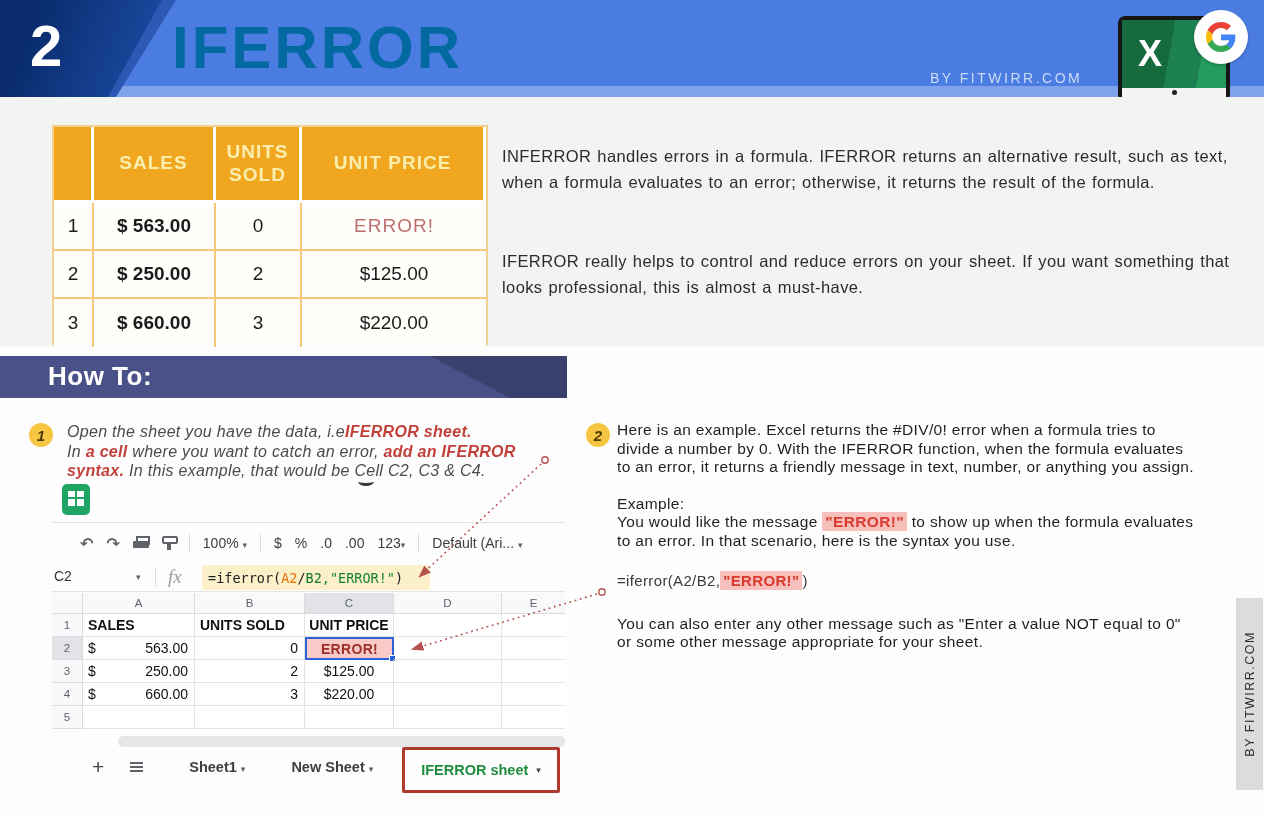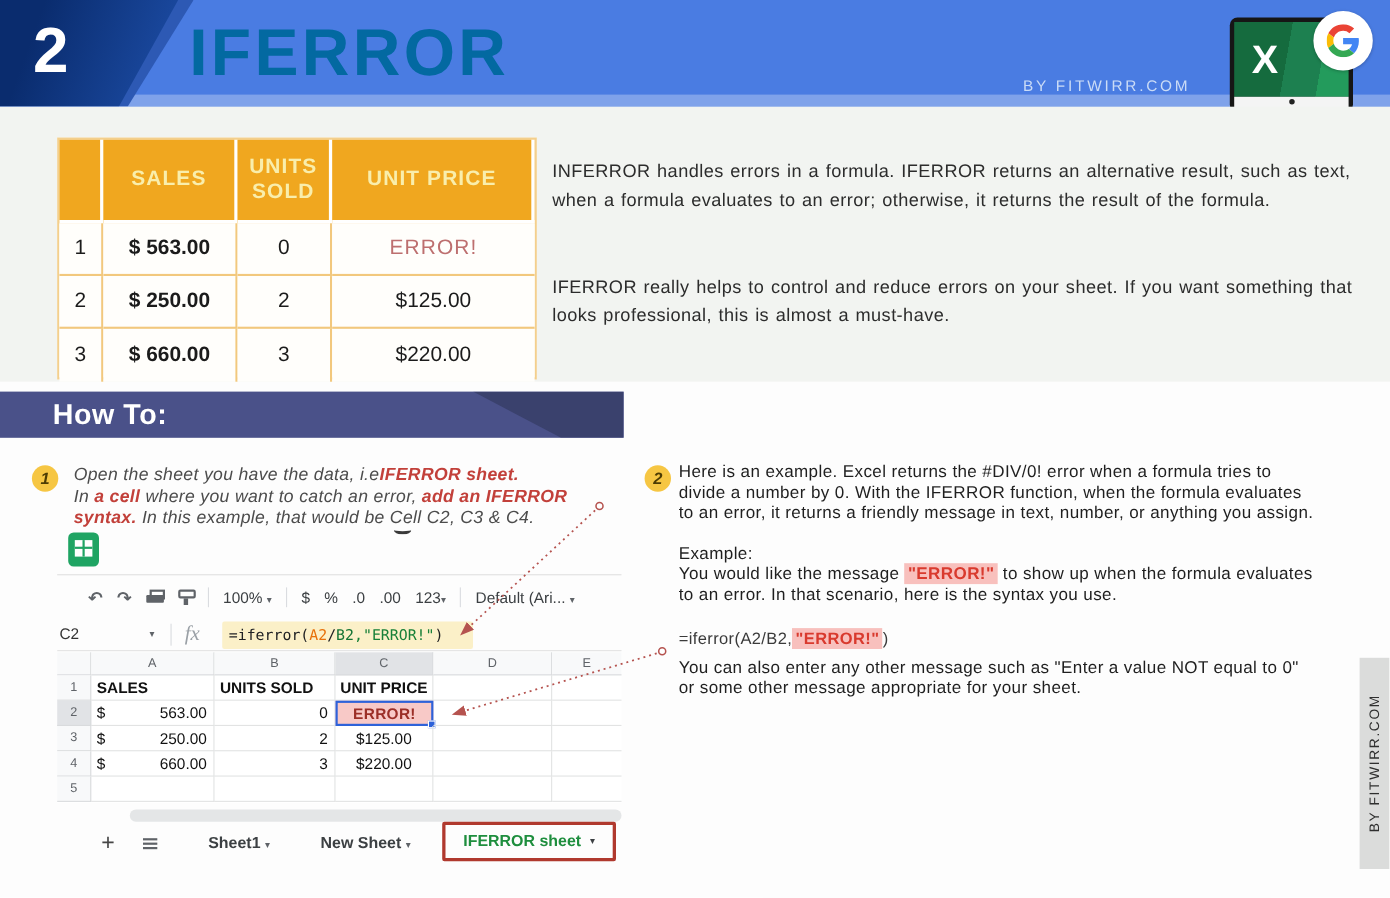--- a/index.html
+++ b/index.html
@@ -126,21 +126,21 @@
   .ralign { justify-content:flex-end; padding-right:6px; }
   .calign { justify-content:center; }
   .lalign { padding-left:5px; }
 
   .scrollbar { left:118px; top:736px; width:447px; height:11px; background:#e4e6e7; border-radius:6px; }
   .tabbar { left:52px; top:748px; width:513px; height:38px; display:flex; align-items:center; }
   .tab-plus { font-size:21px; color:#474747; margin-left:40px; }
   .bars { width:13px; height:2px; background:#5f6368; box-shadow:0 4px 0 #5f6368,0 -4px 0 #5f6368;
           margin-left:26px; }
   .tab-item { font-size:14.5px; color:#3c4043; font-weight:700; margin-left:46px; white-space:nowrap; }
-  .iferror-tab { position:absolute; left:350px; top:-1px; width:158px; height:36px;
+  .iferror-tab { position:absolute; left:350px; top:-1px; width:158px; height:46px;
                  border:3px solid #b0392e; border-radius:2px; background:#fdfdfd;
                  display:flex; align-items:center; justify-content:center; gap:8px; }
   .iferror-tab .tname { color:#1e8e3e; font-weight:700; font-size:14.5px; }
 
   
   .side-tag { left:1236px; top:598px; width:27px; height:192px; background:#dbdcdb;
               display:flex; align-items:center; justify-content:center; }
   .side-tag span { writing-mode:vertical-rl; transform:rotate(180deg); font-size:12.5px;
                    letter-spacing:1.5px; color:#2f2f2f; font-weight:500; }
 
@@ -321,21 +321,21 @@
         <span class="caret" style="color:#3c4043">▾</span>
       </span>
   </div>
 
   <div class="abs badge" style="left:586px; top:423px">2</div>
   <div class="abs step2-col">
     <div>Here is an example. Excel returns the #DIV/0! error when a formula tries to divide a number by 0. With the IFERROR function, when the formula evaluates to an error, it returns a friendly message in text, number, or anything you assign.</div>
     <div style="margin-top:18px">Example:</div>
     <div><span>You would like the message </span><span class="hl">"ERROR!"</span><span> to show up when the formula evaluates to an error. In that scenario, here is the syntax you use.</span></div>
     <div class="syntax-line" style="margin-top:22px"><span>=iferror(A2/B2,</span><span class="hl">"ERROR!"</span><span>)</span></div>
-    <div style="margin-top:8px">You can also enter any other message such as "Enter a value NOT equal to 0" or some other message appropriate for your sheet.</div>
+    <div style="margin-top:24px">You can also enter any other message such as "Enter a value NOT equal to 0" or some other message appropriate for your sheet.</div>
   </div>
 
   <div class="abs side-tag">
     <span>BY FITWIRR.COM</span>
   </div>
 
   <svg class="abs overlay" viewBox="0 0 1264 816">
     <defs>
       <marker id="ah" markerWidth="9" markerHeight="8" refX="6.5" refY="3" orient="auto">
         <path d="M0,0 L8,3 L0,6 Z" fill="#b5534f"></path>

